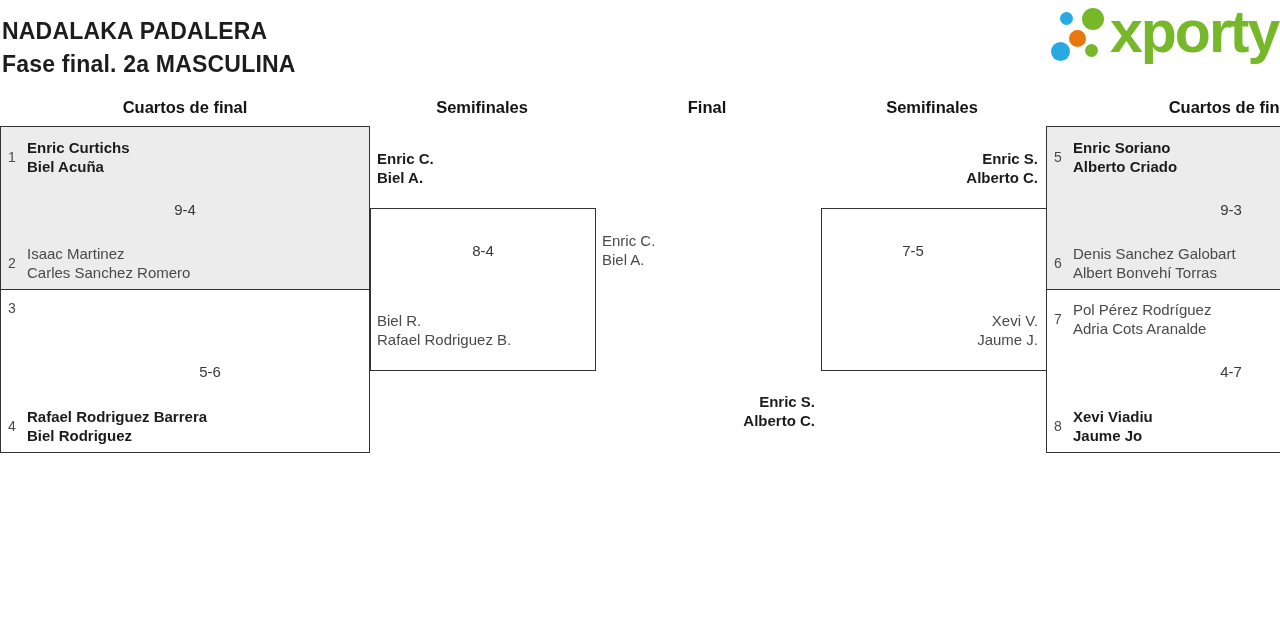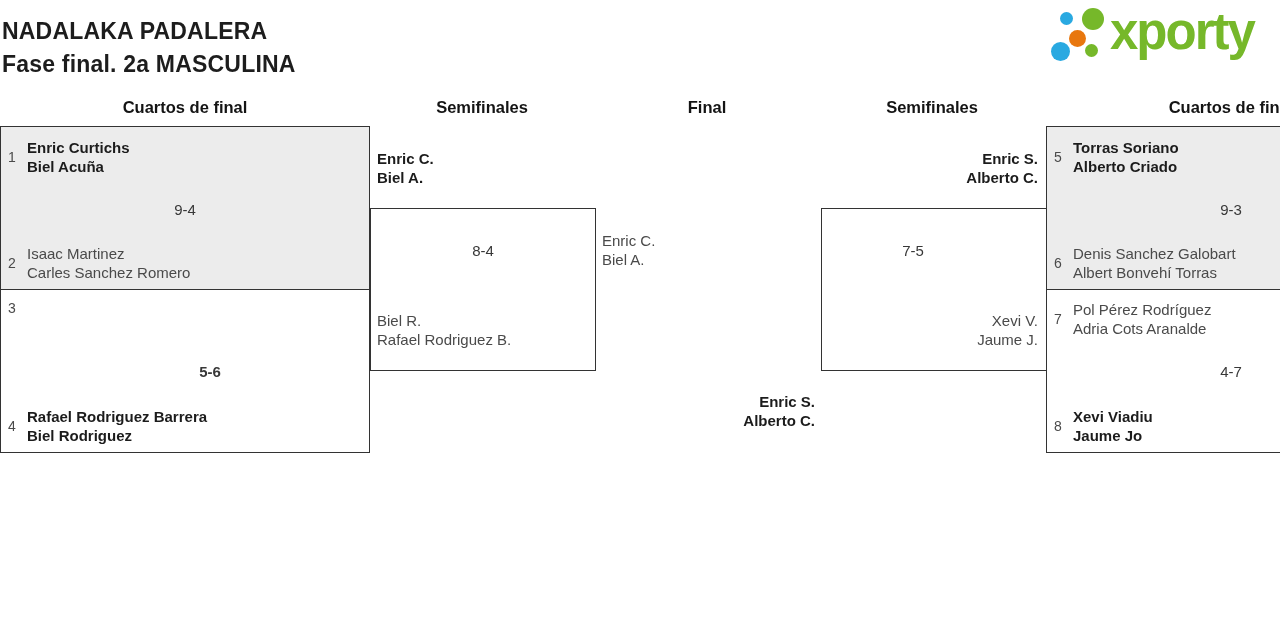--- a/index.html
+++ b/index.html
@@ -16,21 +16,21 @@
   
   .logo { position:absolute; left:1050px; top:5px; width:230px; height:66px; cursor:pointer; }
   .dot { position:absolute; border-radius:50%; }
   .dot-blue-small  { left:10px; top:7px;  width:13px; height:13px; background:#29a9e1; }
   .dot-green-big   { left:32px; top:3px;  width:22px; height:22px; background:#76b82a; }
   .dot-orange     { left:19px; top:25px; width:17px; height:17px; background:#e8770e; }
   .dot-blue-big    { left:1px;  top:37px; width:19px; height:19px; background:#29a9e1; }
   .dot-green-small { left:35px; top:39px; width:13px; height:13px; background:#76b82a; }
   .wordmark {
     position:absolute; left:60px; top:-6px; color:#76b82a;
-    font-size:51px; font-weight:800; letter-spacing:-2px; line-height:66px;
+    font-size:59px; font-weight:800; letter-spacing:-2px; line-height:66px;
   }
   
   .round-header {
     position:absolute; top:96px; transform:translateX(-50%);
     font-size:16.5px; font-weight:600; color:#141414; white-space:nowrap; line-height:22px;
   }
   
   .match-box { position:absolute; border:1px solid #333; background:#fff; }
   .match-box.shaded { background:#ececec; }
   .match-box.no-top { border-top:none; }
@@ -87,21 +87,21 @@
     <span class="seed">2</span>
     <span class="names">
       <span class="n">Isaac Martinez</span>
       <span class="n">Carles Sanchez Romero</span>
     </span>
   </div>
 
   <div class="team" style="left:6px; top:300px;">
     <span class="seed">3</span>
   </div>
-  <div class="score" style="left:0; top:362px; width:420px;font-weight:bold;">5-6</div>
+  <div class="score" style="left:0; top:362px; width:420px;">5-6</div>
   <div class="team" style="left:6px; top:407px;">
     <span class="seed">4</span>
     <span class="names winner">
       <span class="n">Rafael Rodriguez Barrera</span>
       <span class="n">Biel Rodriguez</span>
     </span>
   </div>
 
   <div class="team" style="left:377px; top:149px;">
     <span class="names winner">
@@ -140,21 +140,21 @@
   <div class="team right" style="right:242px; top:311px;">
     <span class="names">
       <span class="n">Xevi V.</span>
       <span class="n">Jaume J.</span>
     </span>
   </div>
 
   <div class="team" style="left:1052px; top:138px;">
     <span class="seed">5</span>
     <span class="names winner">
-      <span class="n">Torras Soriano</span>
+      <span class="n">Enric Soriano</span>
       <span class="n">Alberto Criado</span>
     </span>
   </div>
   <div class="score" style="left:1046px; top:200px; width:370px;">9-3</div>
   <div class="team" style="left:1052px; top:244px;">
     <span class="seed">6</span>
     <span class="names">
       <span class="n">Denis Sanchez Galobart</span>
       <span class="n">Albert Bonvehí Torras</span>
     </span>

